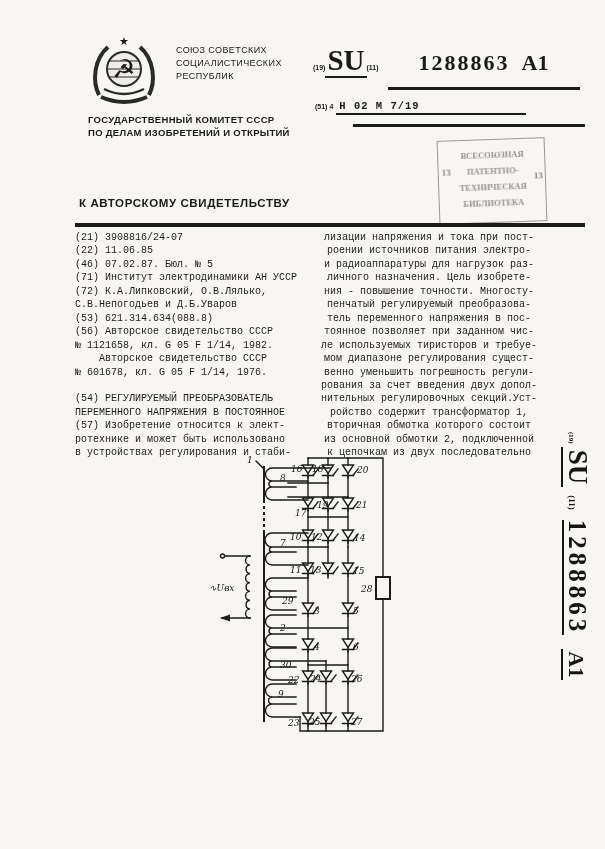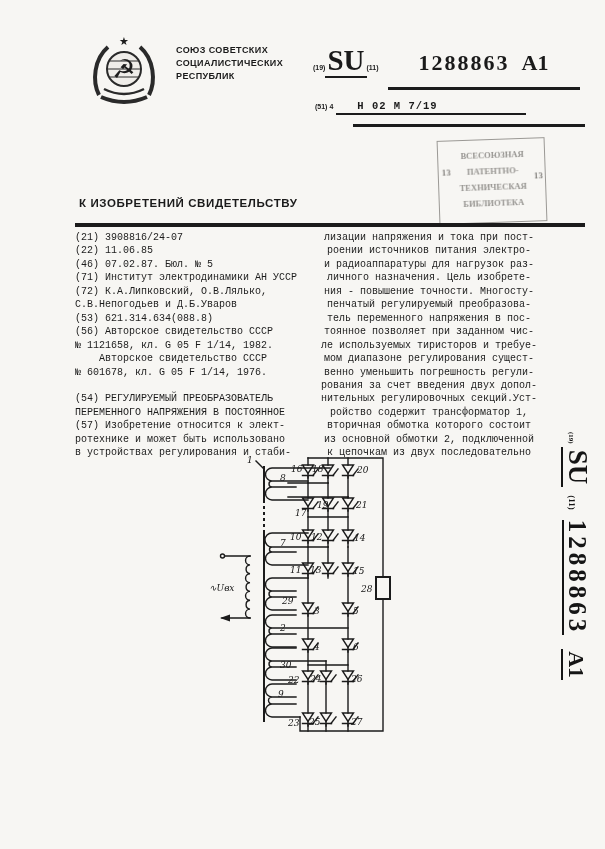--- a/index.html
+++ b/index.html
@@ -1,34 +1,34 @@
 <!DOCTYPE html>
 <html><head>
 <meta charset="utf-8">
 <style>
   html,body{margin:0;padding:0;background:#e9e7e2;}
   .page{position:relative;width:605px;height:849px;background:#f7f6f3;overflow:hidden;
         font-family:"Liberation Sans",sans-serif;color:#1a1a1a;}
   .rule{position:absolute;background:#1b1b1b;}
   
-  .country{position:absolute;left:176px;top:44px;font-size:9px;font-weight:bold;
+  .country{position:absolute;left:176px;top:44px;font-size:9px;font-weight:normal;
            line-height:13px;letter-spacing:.4px;white-space:pre-line;}
   .committee{position:absolute;left:88px;top:114px;font-size:9.5px;font-weight:bold;
              line-height:12.5px;letter-spacing:.3px;white-space:pre-line;}
   .pubrow{position:absolute;left:313px;top:46px;display:flex;align-items:baseline;}
   .code-small{font-size:7px;font-weight:bold;}
   .su-big{font-family:"Liberation Serif",serif;font-size:29px;font-weight:bold;
           border-bottom:2.5px solid #1b1b1b;line-height:1;padding:0 2px 1px 2px;}
   .pub-num{font-family:"Liberation Serif",serif;font-size:22px;font-weight:bold;
            letter-spacing:2px;margin-left:40px;line-height:1;}
   .pub-kind{font-family:"Liberation Serif",serif;font-size:22px;font-weight:bold;
             margin-left:12px;line-height:1;}
   .ipcrow{position:absolute;left:315px;top:100px;display:flex;align-items:baseline;}
   .ipc{font-family:"Liberation Mono",monospace;font-size:10.5px;font-weight:bold;
-       letter-spacing:1px;margin-left:24px;}
+       letter-spacing:1px;margin-left:6px;}
   .doc-title{position:absolute;left:77px;top:152px;font-size:23px;font-weight:bold;
              letter-spacing:1.5px;}
   .doc-sub{position:absolute;left:79px;top:197px;font-size:11.5px;font-weight:bold;
            letter-spacing:.6px;}
   
   .stamp{position:absolute;left:438px;top:139px;width:106px;height:82px;
          border:1px solid #9a9894;transform:rotate(-2deg);color:#84827e;
          filter:blur(.3px);}
   .stamp-lines{position:absolute;left:14px;top:7px;width:80px;text-align:center;
                font-family:"Liberation Serif",serif;font-weight:bold;font-size:8.5px;
@@ -71,38 +71,40 @@
     <path d="M20,56 Q40,66 60,56" stroke="#2a2a2a" stroke-width="2.5" fill="none"></path>
     <circle cx="40" cy="36" r="17" fill="#efede9" stroke="#2a2a2a" stroke-width="2"></circle>
     <path d="M23,36 H57 M26,28 H54 M26,44 H54" stroke="#2a2a2a" stroke-width="1" fill="none"></path>
     <text x="40" y="45" text-anchor="middle" font-size="26" fill="#1d1d1d" font-family="DejaVu Sans, sans-serif">☭</text>
     <text x="40" y="12" text-anchor="middle" font-size="11" fill="#1d1d1d" font-family="DejaVu Sans, sans-serif">★</text>
   </svg>
 
   <div class="country">СОЮЗ СОВЕТСКИХ
 СОЦИАЛИСТИЧЕСКИХ
 РЕСПУБЛИК</div>
+  <div class="committee">ГОСУДАРСТВЕННЫЙ КОМИТЕТ СССР
+ПО ДЕЛАМ ИЗОБРЕТЕНИЙ И ОТКРЫТИЙ</div>
 
   <div class="pubrow">
     <span class="code-small">(19)</span>
     <span class="su-big">SU</span>
     <span class="code-small">(11)</span>
     <span class="pub-num">1288863</span>
     <span class="pub-kind">А1</span>
   </div>
   <div class="rule" style="left:388px;top:87px;width:192px;height:2.5px;"></div>
 
   <div class="ipcrow">
     <span class="code-small">(51) 4</span>
     <span class="ipc">H 02 M 7/19</span>
   </div>
   <div class="rule" style="left:336px;top:113px;width:190px;height:1.5px;"></div>
   <div class="rule" style="left:353px;top:124px;width:232px;height:3px;"></div>
 
-  <div class="doc-sub">К ИЗОБРЕТЕНИЙ СВИДЕТЕЛЬСТВУ</div>
+  <div class="doc-sub">К АВТОРСКОМУ СВИДЕТЕЛЬСТВУ</div>
 
   <div class="stamp">
     <div class="stamp-lines">ВСЕСОЮЗНАЯ
 ПАТЕНТНО-
 ТЕХНИЧЕСКАЯ
 БИБЛИОТЕКА</div>
     <div class="stamp-n" style="left:3px;top:26px;">13</div>
     <div class="stamp-n" style="right:2px;top:32px;">13</div>
   </div>
 

